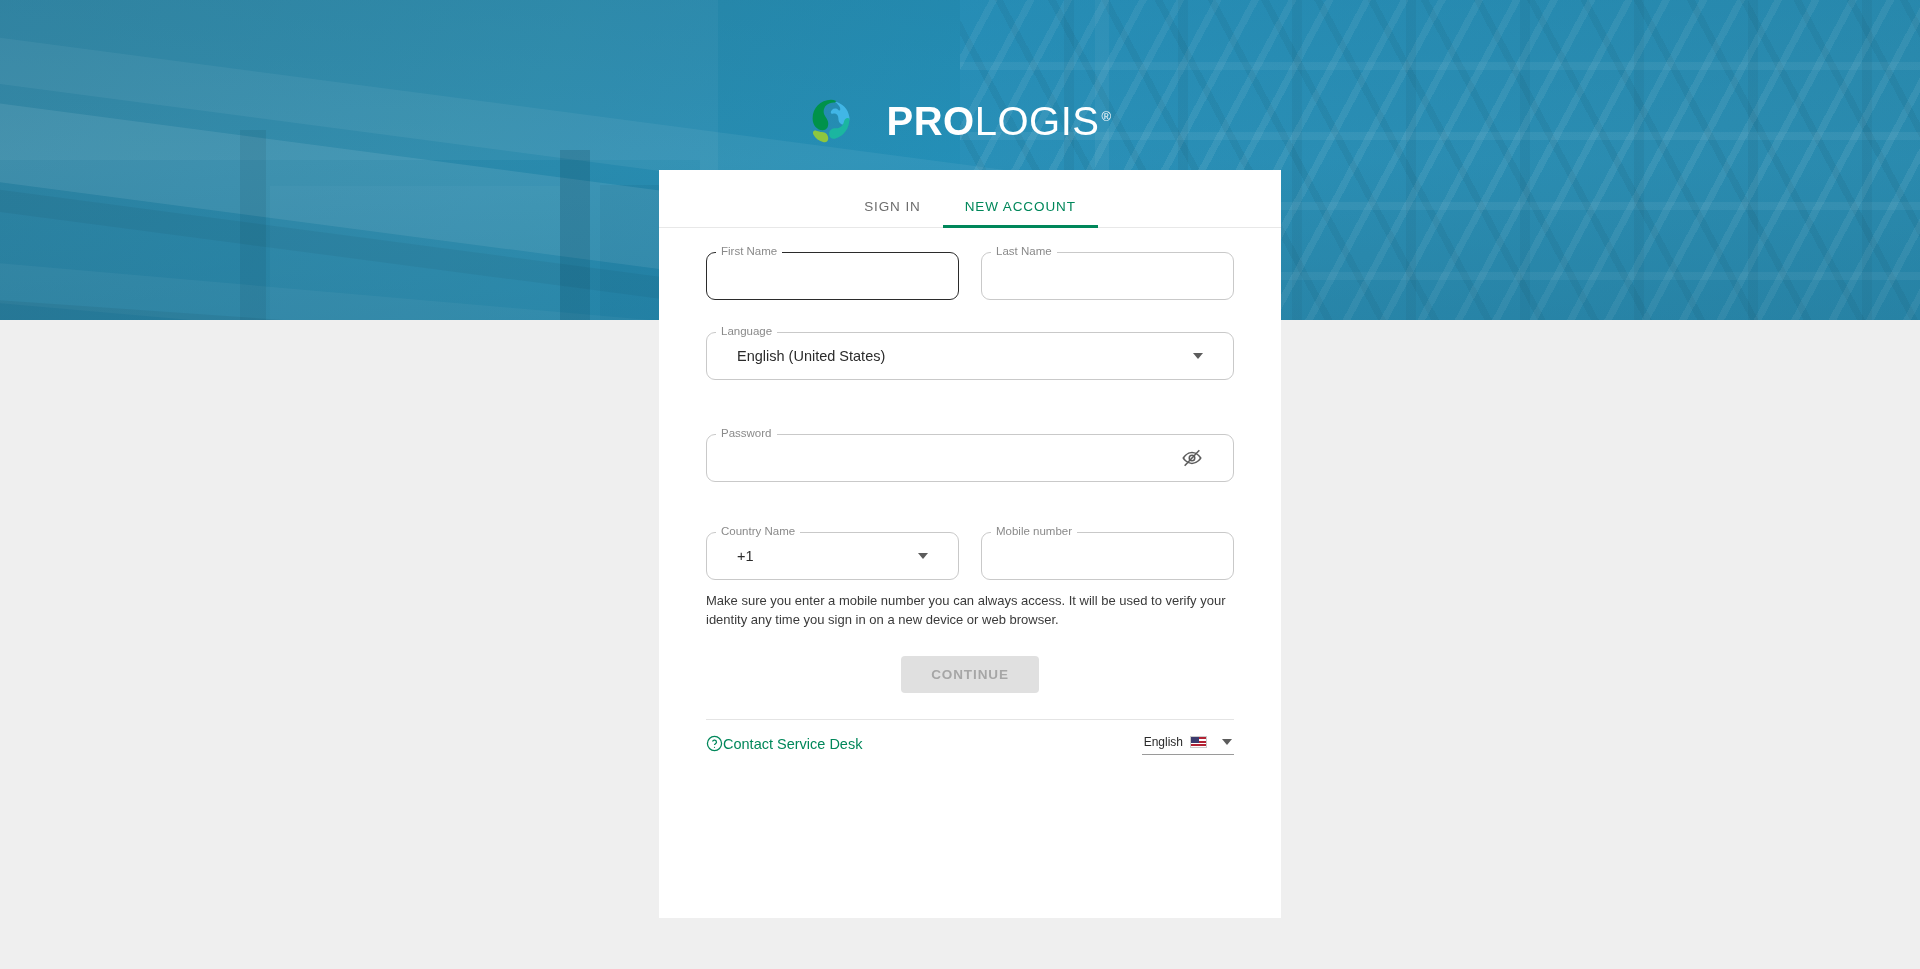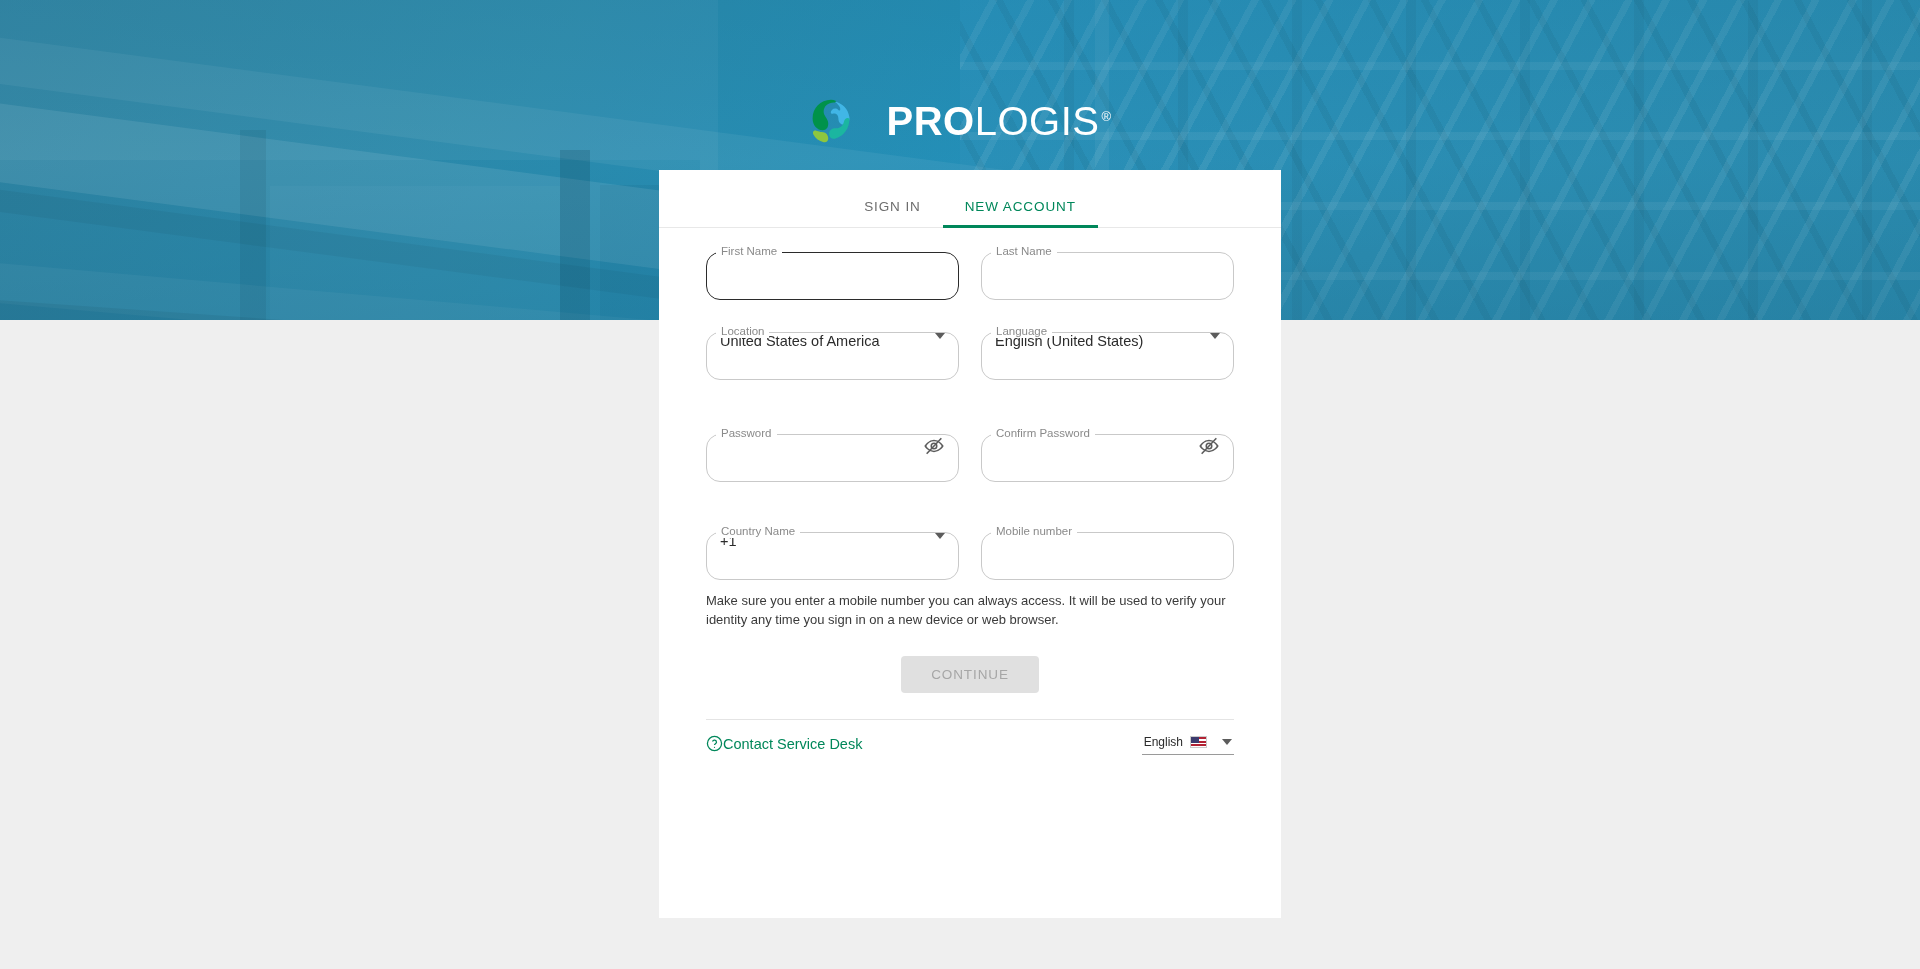--- a/index.html
+++ b/index.html
@@ -189,23 +189,24 @@
     margin-bottom: 10px;
   }
   .col { flex: 1; min-width: 0; }
   .col.full { width: 100%; }
 
   
   .field {
     position: relative;
     height: 48px;
     border: 1px solid #c9c9c9;
-    border-radius: 14px;
-    display: flex;
-    padding: 0 13px;
+    border-radius: 9px;
+    display: flex;
+    align-items: center;
+    padding: 0 30px;
     background: #fff;
   }
   .field.focused { border-color: #2b2b2b; border-width: 1px; }
   .field .legend {
     position: absolute;
     top: -7px;
     left: 9px;
     background: #ffffff;
     padding: 0 5px;
     font-size: 11.5px;
@@ -260,20 +261,21 @@
   .btn-continue {
     background: #e0e0e0;
     color: #a6a6a6;
     border: none;
     border-radius: 4px;
     font-size: 13.5px;
     letter-spacing: 0.9px;
     padding: 11px 30px;
     font-family: inherit;
     cursor: default;
+    font-weight: bold;
   }
 
   .divider {
     margin: 26px 47px 0 47px;
     height: 1px;
     background: #e4e4e4;
   }
 
   .footer {
     display: flex;
@@ -382,54 +384,36 @@
             <input type="text" placeholder="" style="">
           </div>
         </div>
       </div>
 
       <div class="gap-lg"></div>
 
       <div class="row">
         <div class="col">
           <div class="field">
-            <span class="legend">Location</span>
-            <span class="value">United States of America</span>
-            <span class="caret"></span>
-          </div>
-        </div>
-        <div class="col">
-          <div class="field">
             <span class="legend">Language</span>
             <span class="value">English (United States)</span>
             <span class="caret"></span>
           </div>
         </div>
       </div>
 
       <div class="gap-lg"></div>
 
 
       <div class="gap-lg"></div>
 
       <div class="row">
         <div class="col">
           <div class="field">
             <span class="legend">Password</span>
-            <input type="password" style="">
-            <svg class="eye" viewBox="0 0 24 24" fill="none" stroke="currentColor" stroke-width="1.7">
-              <path d="M2.5 12s3.6-6 9.5-6 9.5 6 9.5 6-3.6 6-9.5 6-9.5-6-9.5-6z"></path>
-              <circle cx="12" cy="12" r="3"></circle>
-              <line x1="4" y1="20.5" x2="20" y2="3.5"></line>
-            </svg>
-          </div>
-        </div>
-        <div class="col">
-          <div class="field">
-            <span class="legend">Confirm Password</span>
             <input type="password" style="">
             <svg class="eye" viewBox="0 0 24 24" fill="none" stroke="currentColor" stroke-width="1.7">
               <path d="M2.5 12s3.6-6 9.5-6 9.5 6 9.5 6-3.6 6-9.5 6-9.5-6-9.5-6z"></path>
               <circle cx="12" cy="12" r="3"></circle>
               <line x1="4" y1="20.5" x2="20" y2="3.5"></line>
             </svg>
           </div>
         </div>
       </div>
 

